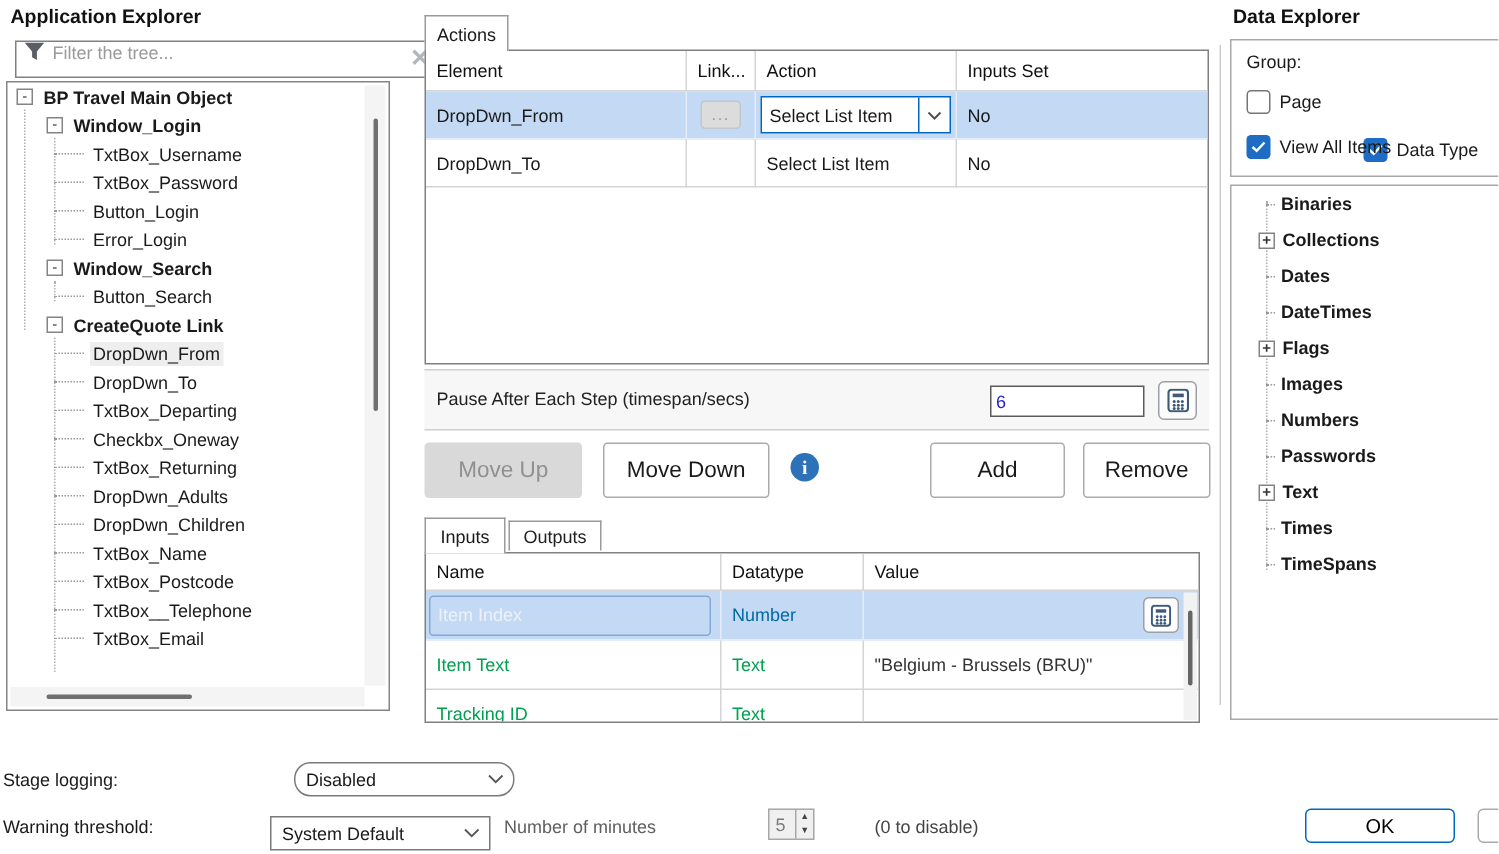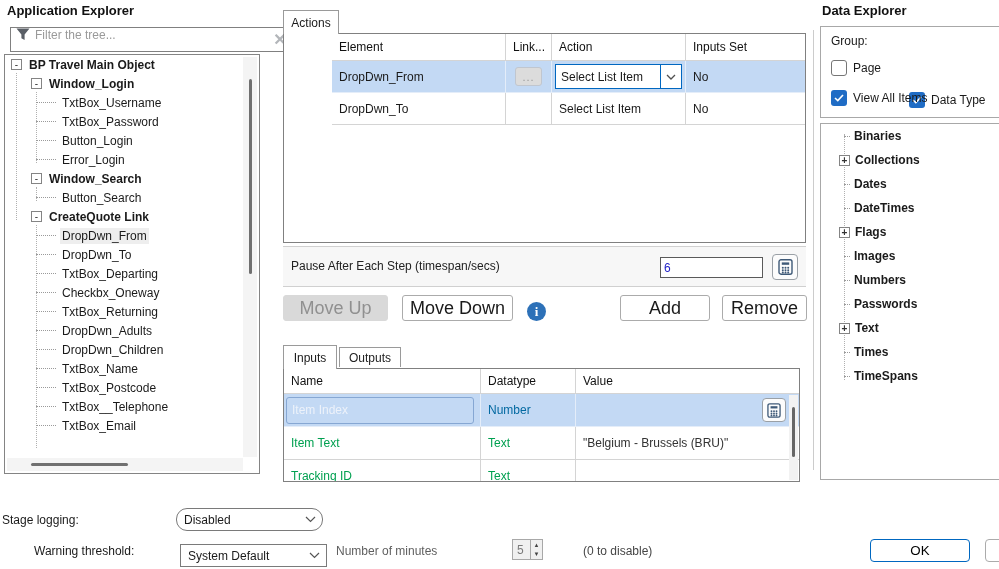--- a/index.html
+++ b/index.html
@@ -30,21 +30,21 @@
   .guide { position:absolute; width:0; border-left:1px dotted #b0b0b0; }
   .vtrack { position:absolute; top:2px; right:2px; bottom:16px; width:14px; background:#f4f4f4; }
   .vthumb { position:absolute; left:6px; top:22px; width:3px; height:195px; background:#707070; border-radius:2px; }
   .htrack { position:absolute; left:2px; right:16px; bottom:2px; height:13px; background:#f4f4f4; }
   .hthumb { position:absolute; left:24px; top:5px; width:97px; height:3px; background:#707070; border-radius:2px; }
 
   
   .tab { border:1px solid #9a9a9a; border-bottom:0; background:#fff; display:flex; align-items:center; justify-content:center; z-index:2; }
   .tab-actions { left:283px; top:10px; width:56px; height:24px; }
   .actions-table { left:283px; top:33px; width:523px; height:210px; border:1px solid #808080; background:#fff; overflow:hidden; }
-  .grid-row { display:grid; grid-template-columns:174px 46px 134px 1fr;margin-left:48px; }
+  .grid-row { display:grid; grid-template-columns:174px 46px 134px 1fr; }
   .cell { display:flex; align-items:center; padding-left:7px; border-right:1px solid #d4d4d4; border-bottom:1px solid #d4d4d4; overflow:hidden; white-space:nowrap; }
   .cell:last-child { border-right:0; }
   .hdr .cell { height:27px; color:#111; }
   .row .cell { height:32px; }
   .rowsel { background:var(--row_selection,#c3d9f4); }
   .rowsel .cell { border-right-color:#e4edf9; border-bottom-color:#e4edf9; }
   .cell.center { justify-content:center; padding-left:0; }
   .params-btn { width:27px; height:19px; background:#dcdcdc; border:1px solid #c0c6cf; border-radius:3px;
                 color:#9a9a9a; font-size:11px; line-height:8px; letter-spacing:1px; }
   .cell.nopad { padding:0 3px; }
@@ -53,22 +53,22 @@
   .combo-arrow { width:21px; height:100%; border-left:1px solid var(--accent,#0067c0); display:flex; align-items:center; justify-content:center; }
 
   .pause-strip { left:283px; top:246px; width:523px; height:41px; background:#f7f7f7;
                  border-top:1px solid #d0d0d0; border-bottom:1px solid #d0d0d0; }
   .pause-label { position:absolute; left:8px; top:12px; color:#222; }
   .pause-input { position:absolute; left:377px; top:10px; width:103px; height:21px; border:1px solid #5a5a5a;
                  padding:0 3px; color:#2323c8; font:12px "Liberation Sans", sans-serif; outline:0; }
   .calc-btn { border:1px solid #9aa0a6; border-radius:4px; background:#fcfcfc; display:flex; align-items:center; justify-content:center; }
   .calc-pause { position:absolute; left:489px; top:7px; width:26px; height:26px; }
 
-  .btn { position:absolute; top:295px; height:26px; border:1px solid #ababab; border-radius:3px; background:#fff;
-         font-size:18px; color:#1a1a1a; display:flex; align-items:center; justify-content:center; }
+  .btn { position:absolute; top:295px; height:37px; border:1px solid #ababab; border-radius:3px; background:#fff;
+         font-size:15px; color:#1a1a1a; display:flex; align-items:center; justify-content:center; }
   .btn-moveup { left:283px; width:105px; background:var(--disabled_gray,#d9d9d9); border-color:var(--disabled_gray,#d9d9d9); color:#909090; }
   .btn-movedown { left:402px; width:111px; }
   .btn-add { left:620px; width:90px; }
   .btn-remove { left:722px; width:85px;text-align:right; }
   .info-dot { left:527px; top:302px; width:19px; height:19px; border-radius:50%; background:var(--info_blue,#2d71b8);
               color:#fff; font-weight:bold; font-family:"Liberation Serif", serif; font-size:13px;
               display:flex; align-items:center; justify-content:center; }
 
   
   .tab-inputs { left:283px; top:345px; width:54px; height:24px; }
@@ -417,30 +417,30 @@
         <span class="ddash"></span>
         <span>Times</span>
       </div>
     <div class="ditem d-noexp">
         <span class="ddash"></span>
         <span>TimeSpans</span>
       </div>
   </div>
 
   <span class="a foot-label" style="left:2px;top:513px;">Stage logging:</span>
-  <div class="a dd" style="left:176px;top:508px;border-radius:11px;">
+  <div class="a dd" style="left:196px;top:508px;border-radius:11px;">
     <span class="dd-value">Disabled</span>
     <span class="dd-chev">
         <svg width="11" height="7" viewBox="0 0 11 7">
           <polyline points="1,1 5.5,5.5 10,1" fill="none" stroke="#555" stroke-width="1.2"></polyline>
         </svg>
       </span>
   </div>
 
-  <span class="a foot-label" style="left:2px;top:544px;margin-left:32px;">Warning threshold:</span>
+  <span class="a foot-label" style="left:2px;top:544px;">Warning threshold:</span>
   <div class="a dd" style="left:180px;top:544px;">
     <span class="dd-value">System Default</span>
     <span class="dd-chev">
         <svg width="11" height="7" viewBox="0 0 11 7">
           <polyline points="1,1 5.5,5.5 10,1" fill="none" stroke="#555" stroke-width="1.2"></polyline>
         </svg>
       </span>
   </div>
 
   <span class="a gray-label" style="left:336px;top:544px;">Number of minutes</span>

